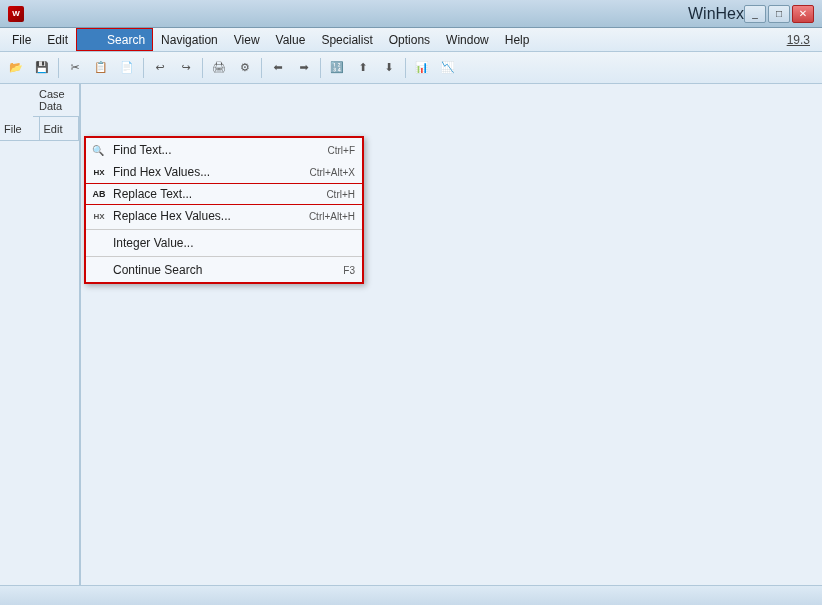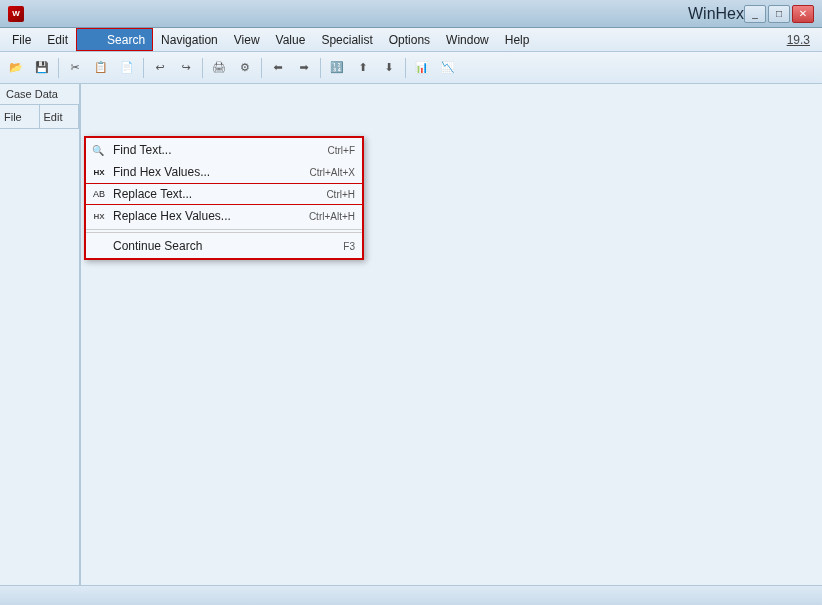--- a/index.html
+++ b/index.html
@@ -144,20 +144,21 @@
       border-right: 1px solid #b0c8da;
       display: flex;
       flex-direction: column;
     }
     .sidebar-tab {
       padding: 4px 6px;
       font-size: 11px;
       color: #333;
       border-bottom: 1px solid #b0c8da;
       cursor: pointer;
+      margin-left: 33px;
     }
     .sidebar-row {
       display: flex;
       height: 24px;
     }
     .sidebar-cell {
       flex: 1;
       padding: 2px 4px;
       font-size: 11px;
       color: #333;
@@ -313,34 +314,37 @@
         <span class="item-shortcut">Ctrl+F</span>
       </div>
 
       <div class="dropdown-item">
         <span class="item-icon" style="font-size:8px;font-weight:bold;">HX</span>
         <span>Find Hex Values...</span>
         <span class="item-shortcut">Ctrl+Alt+X</span>
       </div>
 
       <div class="dropdown-item highlighted">
-        <span class="item-icon" style="font-size:9px;font-weight:normal;text-align:center;">AB</span>
+        <span class="item-icon" style="font-size:9px;font-weight:bold;text-align:center;">AB</span>
         <span>Replace Text...</span>
         <span class="item-shortcut">Ctrl+H</span>
       </div>
 
       <div class="dropdown-item">
         <span class="item-icon" style="font-size:8px;font-weight:bold;color:#555;">HX</span>
         <span>Replace Hex Values...</span>
         <span class="item-shortcut">Ctrl+Alt+H</span>
       </div>
 
       <div class="dropdown-sep"></div>
 
 
+      <div class="dropdown-item">
+        <span>Integer Value...</span>
+      </div>
 
 
 
       <div class="dropdown-sep"></div>
 
 
       <div class="dropdown-item">
         <span>Continue Search</span>
         <span class="item-shortcut">F3</span>
       </div>

